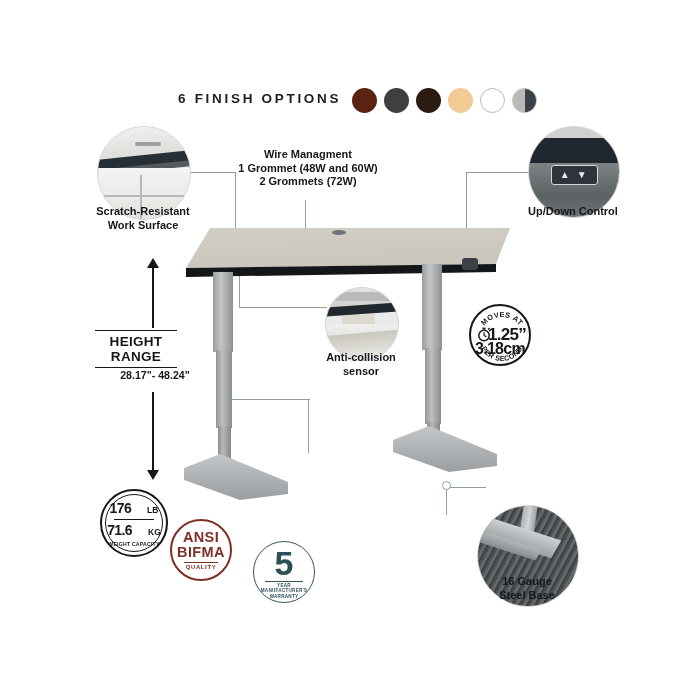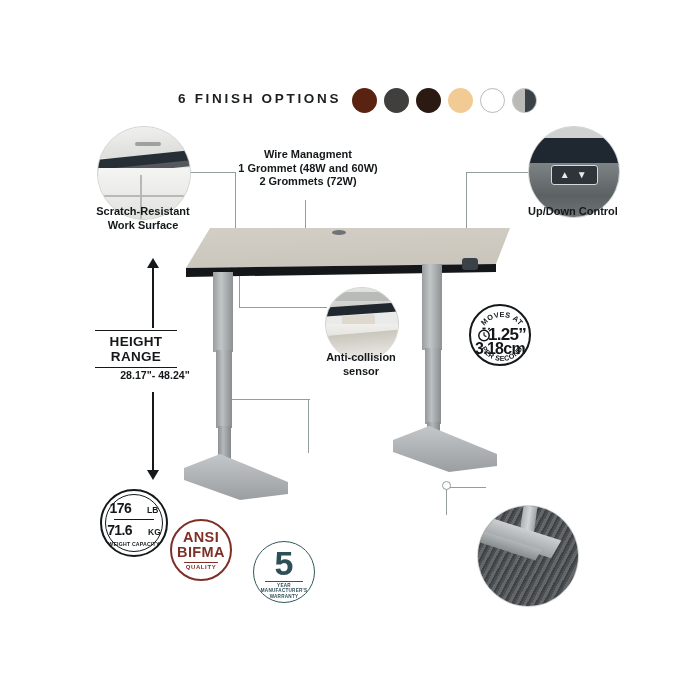--- a/index.html
+++ b/index.html
@@ -354,14 +354,18 @@
     <div class="w1">YEAR MANUFACTURER'S</div>
     <div class="w1">WARRANTY</div>
   </div>
 
   <div class="photo" id="photo4" style="left:477px;top:505px;width:100px;height:100px;">
     <div class="p4floor"></div>
     <div class="p4col"></div>
     <div class="p4foot"></div>
     <div class="p4foot2"></div>
   </div>
+  <div class="cap" style="left:477px;top:575px;width:100px;">
+    <div>16 Gauge</div>
+    <div>Steel Base</div>
+  </div>
 
 </div>
 
 </body></html>

